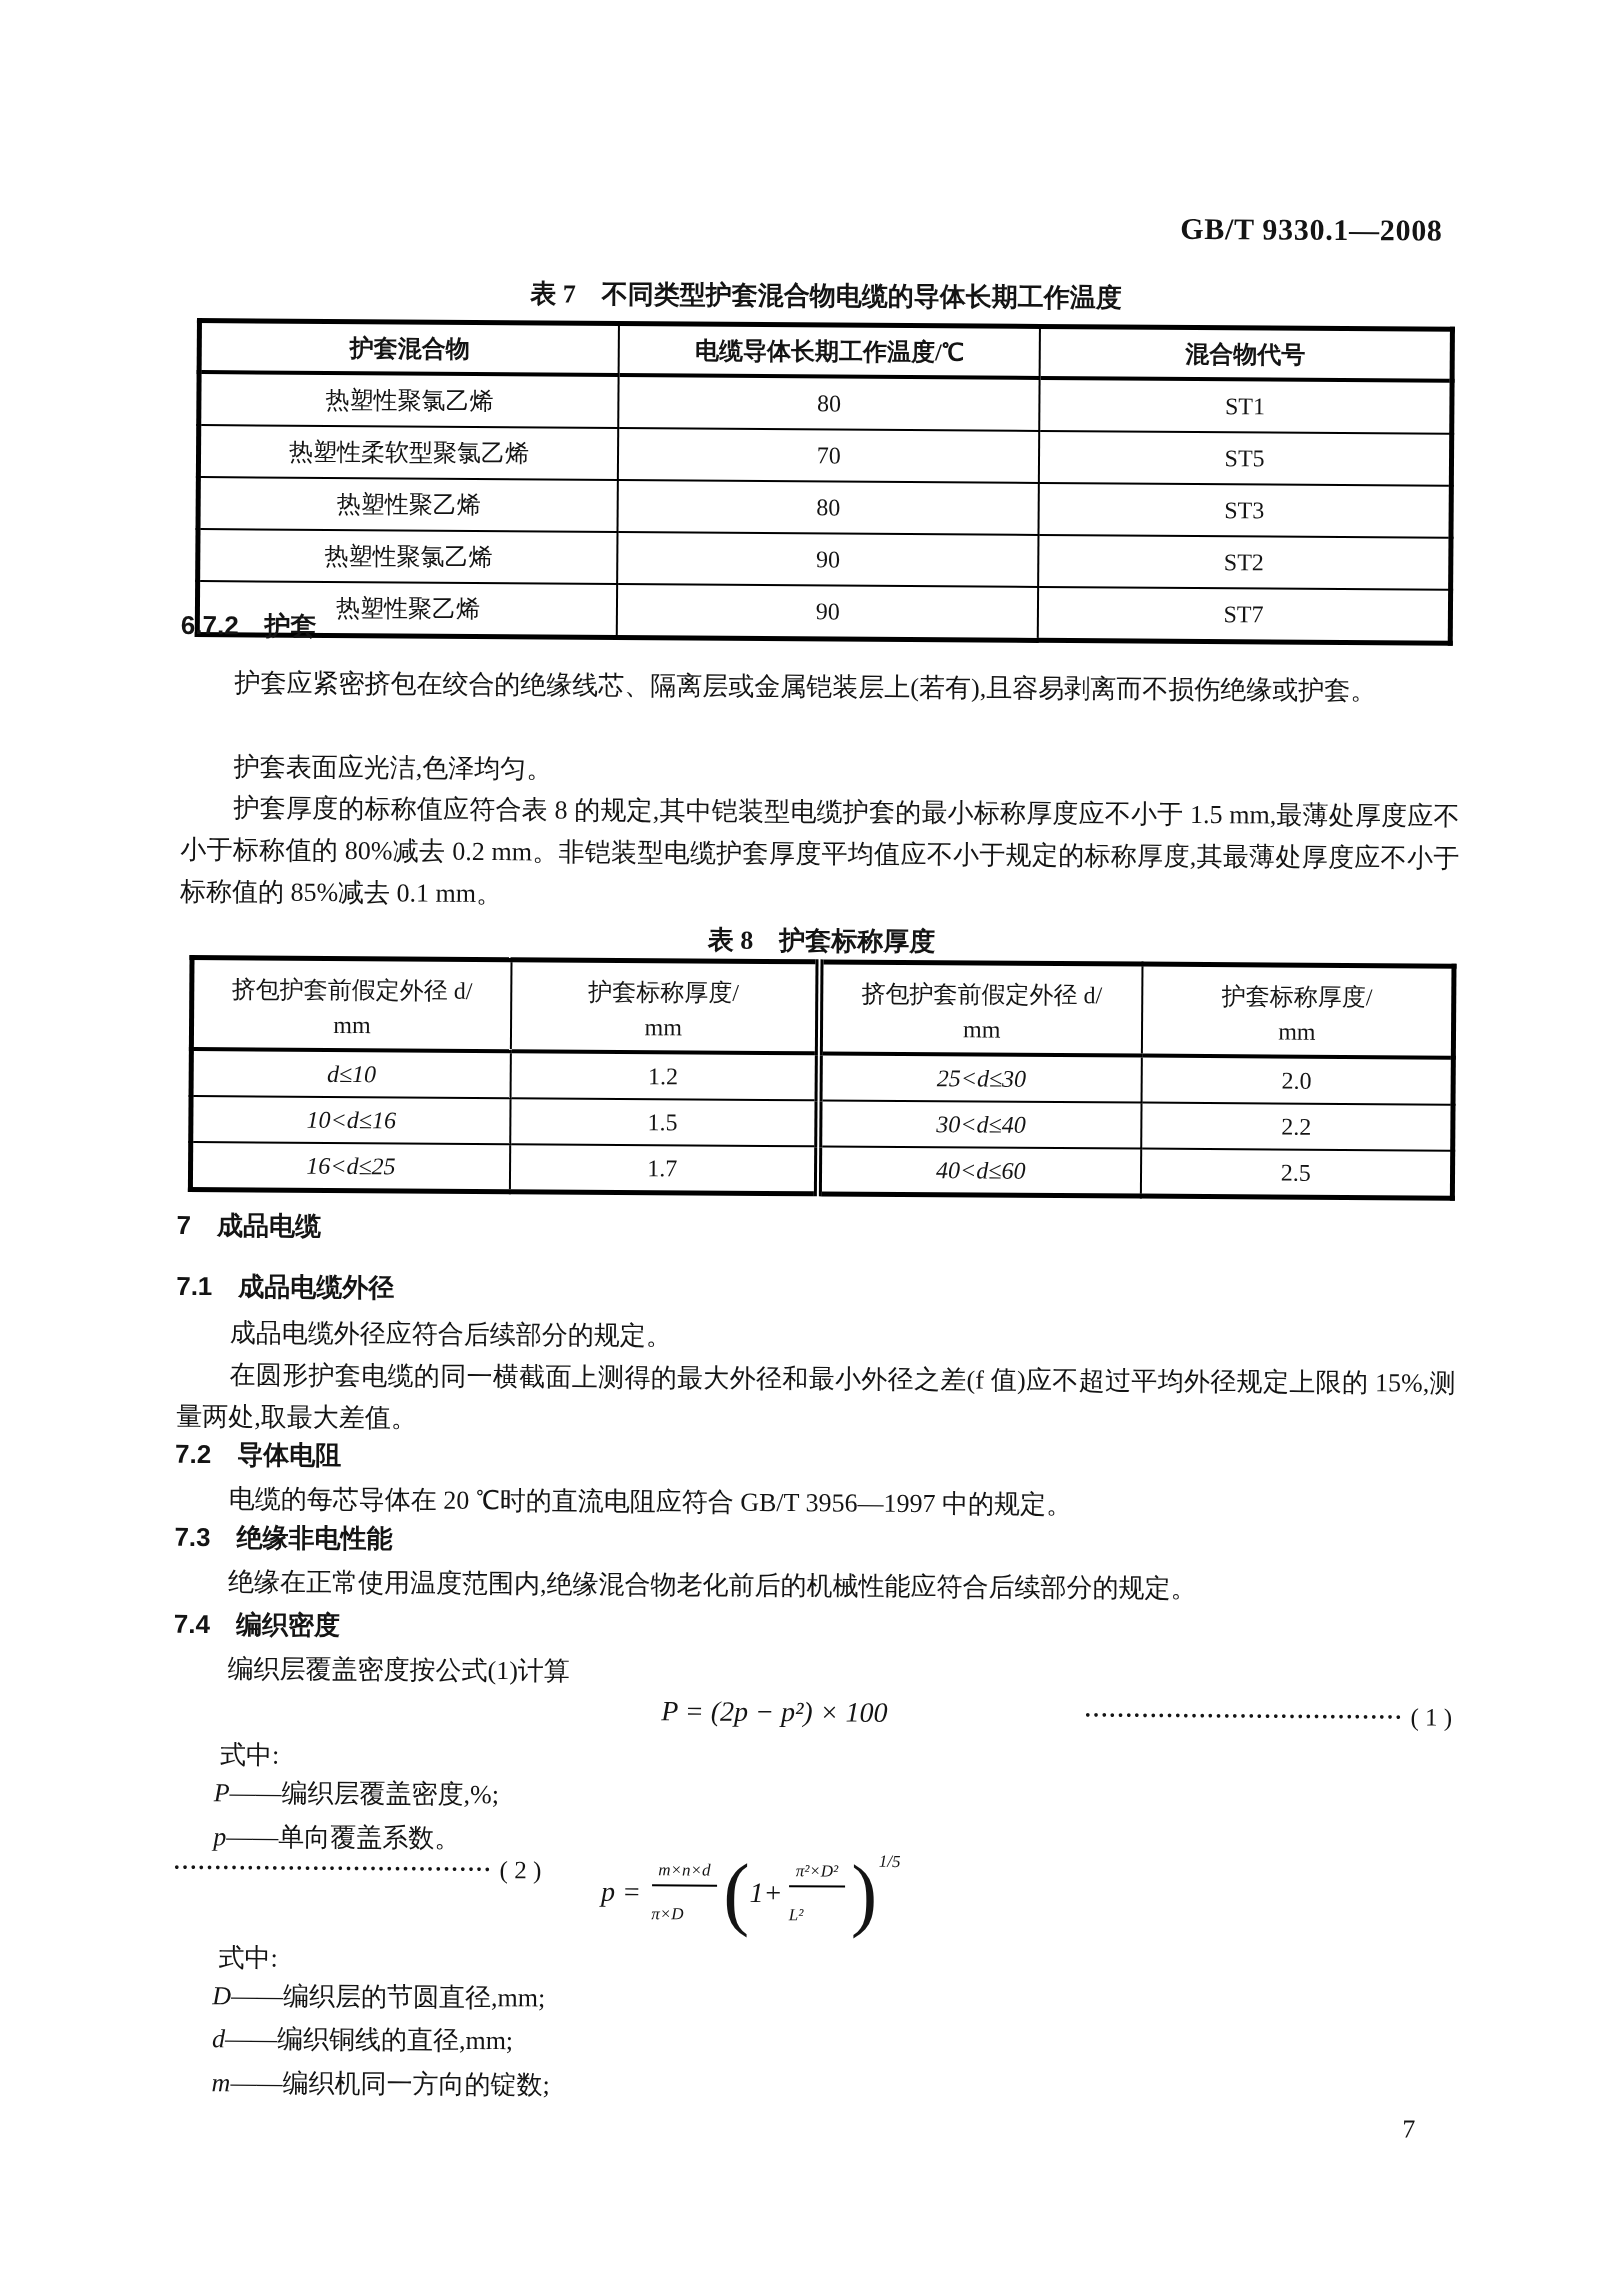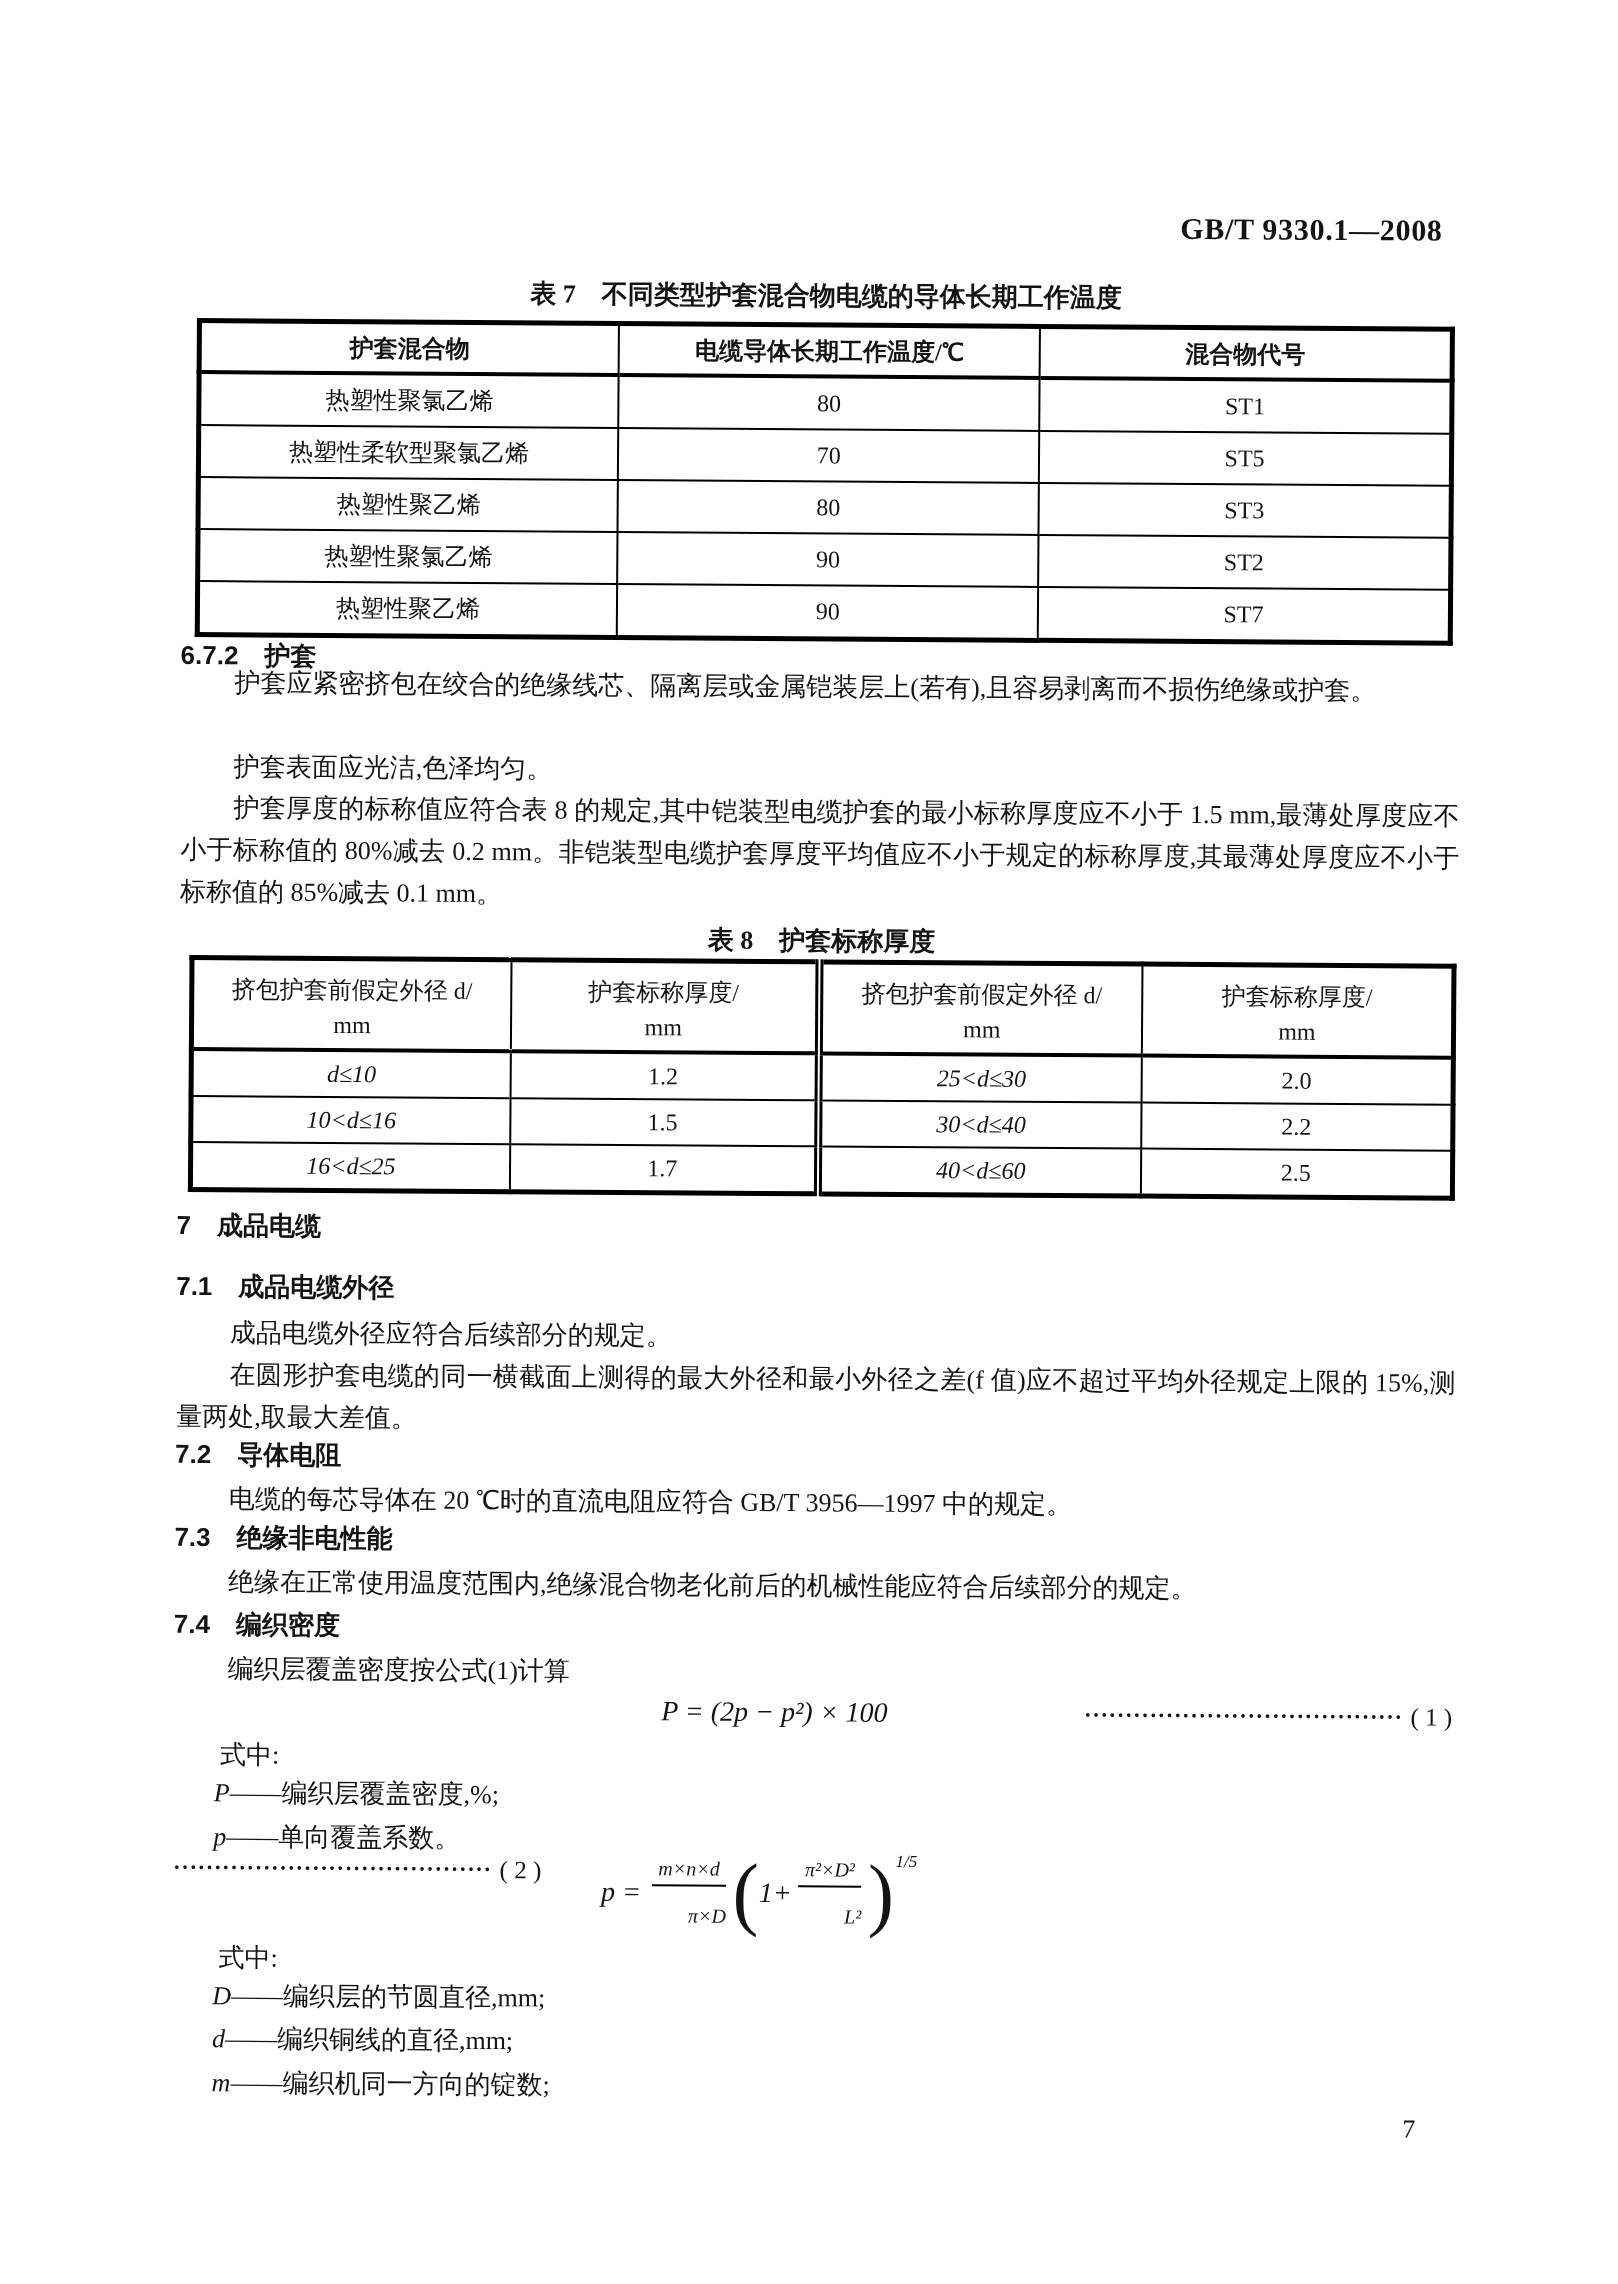--- a/index.html
+++ b/index.html
@@ -77,22 +77,22 @@
   .tail .fnum { font-size:25px; margin-left:5.3px; vertical-align:middle; }
 
   .f2row { left:184px; width:1278px; height:99px; }
   .f2row .expr2 {
     position:absolute; left:428px; top:0;
     display:flex; align-items:center;
     font-style:italic; font-size:28px; white-space:nowrap;
   }
   .f2row .tail { top:34px; }
   .frac {
-    display:inline-flex; flex-direction:column; align-items:flex-end;
-    font-size:20px; margin:0 6.6px;font-style:italic;
+    display:inline-flex; flex-direction:column; align-items:flex-start;
+    font-size:17px; margin:0 6.6px;font-style:italic;
   }
   .frac .num { border-bottom:2.6px solid #000; padding:0 6.6px 4px; }
   .frac .den { padding-top:18px; }
   .bigparen {
     font-style:normal; font-size:78px; font-weight:400;
     line-height:0.9; display:inline-block; transform:scaleY(1.05);
   }
   .exp {
     font-size:17px; font-style:italic;
     position:relative; top:-32px; left:1.3px;
@@ -145,21 +145,21 @@
         <td>ST2</td>
       </tr>
       <tr>
         <td>热塑性聚乙烯</td>
         <td>90</td>
         <td>ST7</td>
       </tr>
     </tbody>
   </table>
 
-  <div class="abs sec-heading" style="top:638px;">6.7.2　护套</div>
+  <div class="abs sec-heading" style="top:608px;">6.7.2　护套</div>
   <div class="abs para" style="top:662px;">护套应紧密挤包在绞合的绝缘线芯、隔离层或金属铠装层上(若有),且容易剥离而不损伤绝缘或护套。</div>
   <div class="abs para oneline" style="top:746px;">护套表面应光洁,色泽均匀。</div>
   <div class="abs para" style="top:787px;">护套厚度的标称值应符合表 8 的规定,其中铠装型电缆护套的最小标称厚度应不小于 1.5 mm,最薄处厚度应不小于标称值的 80%减去 0.2 mm。非铠装型电缆护套厚度平均值应不小于规定的标称厚度,其最薄处厚度应不小于标称值的 85%减去 0.1 mm。</div>
 
   <div class="abs table-title t8-title">表 8　护套标称厚度</div>
 
   <table class="abs t8">
     <colgroup>
         <col style="width:25.3%">
         <col style="width:24.4%">

